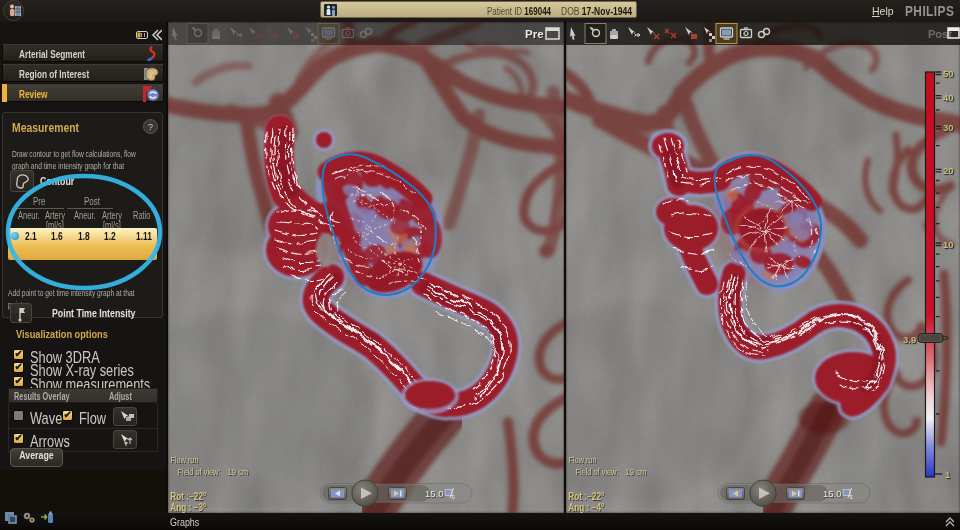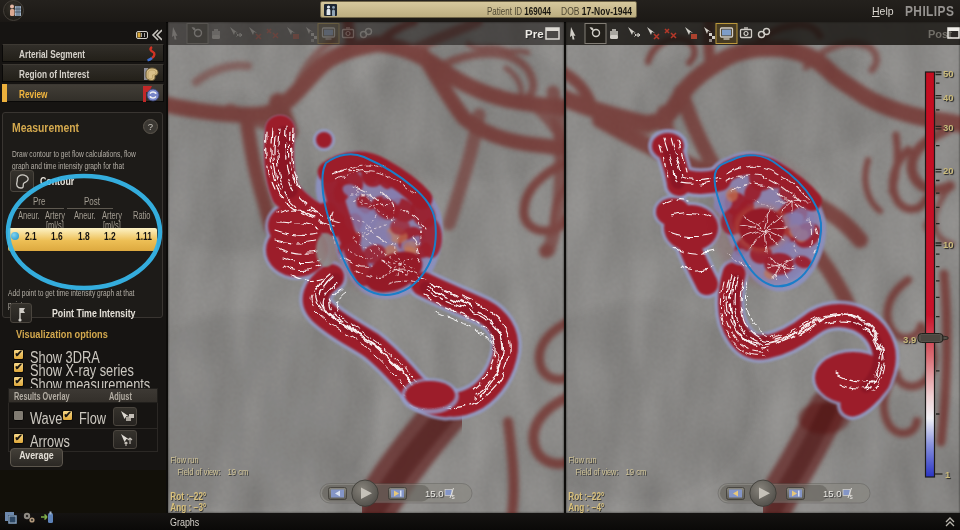--- a/index.html
+++ b/index.html
@@ -28,21 +28,21 @@
   #btn-review{background:linear-gradient(#413d36,#322f29);color:#f2b63e;}
   #reviewbar{left:2px;width:5px;height:18px;background:#edb13c;}
   #mpanel{left:2px;top:90px;width:161px;height:206px;border:1px solid #393531;
      border-radius:3px;background:#1d1b18;box-sizing:border-box;}
   .goldhdr{color:#d4a94e;font-weight:bold;font-size:13px;}
   .paratxt{color:#b3aea5;font-size:10.5px;line-height:11.5px;margin-top:12px;}
   .iconbtn{background:linear-gradient(#35322c,#262320);border:1px solid #4a453e;
      border-radius:3px;box-sizing:border-box;}
   .btnlbl{color:#e6e2da;font-weight:bold;font-size:11px;}
   .tgray{color:#a39d92;font-size:10px;}
-  #yrow{left:8px;top:206px;width:149px;height:23px;border-radius:2px;
+  #yrow{left:8px;top:206px;width:149px;height:32px;border-radius:2px;
     background:linear-gradient(#fdf3c6,#edbf55 55%,#dda93f);}
   .yv{position:absolute;top:2px;color:#141210;font-weight:bold;font-size:10.5px;}
   .cb{width:11px;height:11px;border-radius:2px;background:linear-gradient(#f6d788,#dfa83a);
       border:1px solid #0a0908;box-sizing:border-box;}
   .cbtick{position:absolute;left:0.5px;top:-2.5px;color:#191611;font-size:10px;font-weight:bold;}
   .cblbl{color:#ccc8c0;font-size:16px;}
   #rohdr{left:8px;top:366px;width:150px;height:15px;background:linear-gradient(#3d3934,#332f2a);
      border:1px solid #211f1c;box-sizing:border-box;color:#b2aca2;font-weight:bold;font-size:10.5px;}
   #robox{left:8px;top:381px;width:150px;height:49px;border:1px solid #2b2825;border-top:none;
      box-sizing:border-box;}

